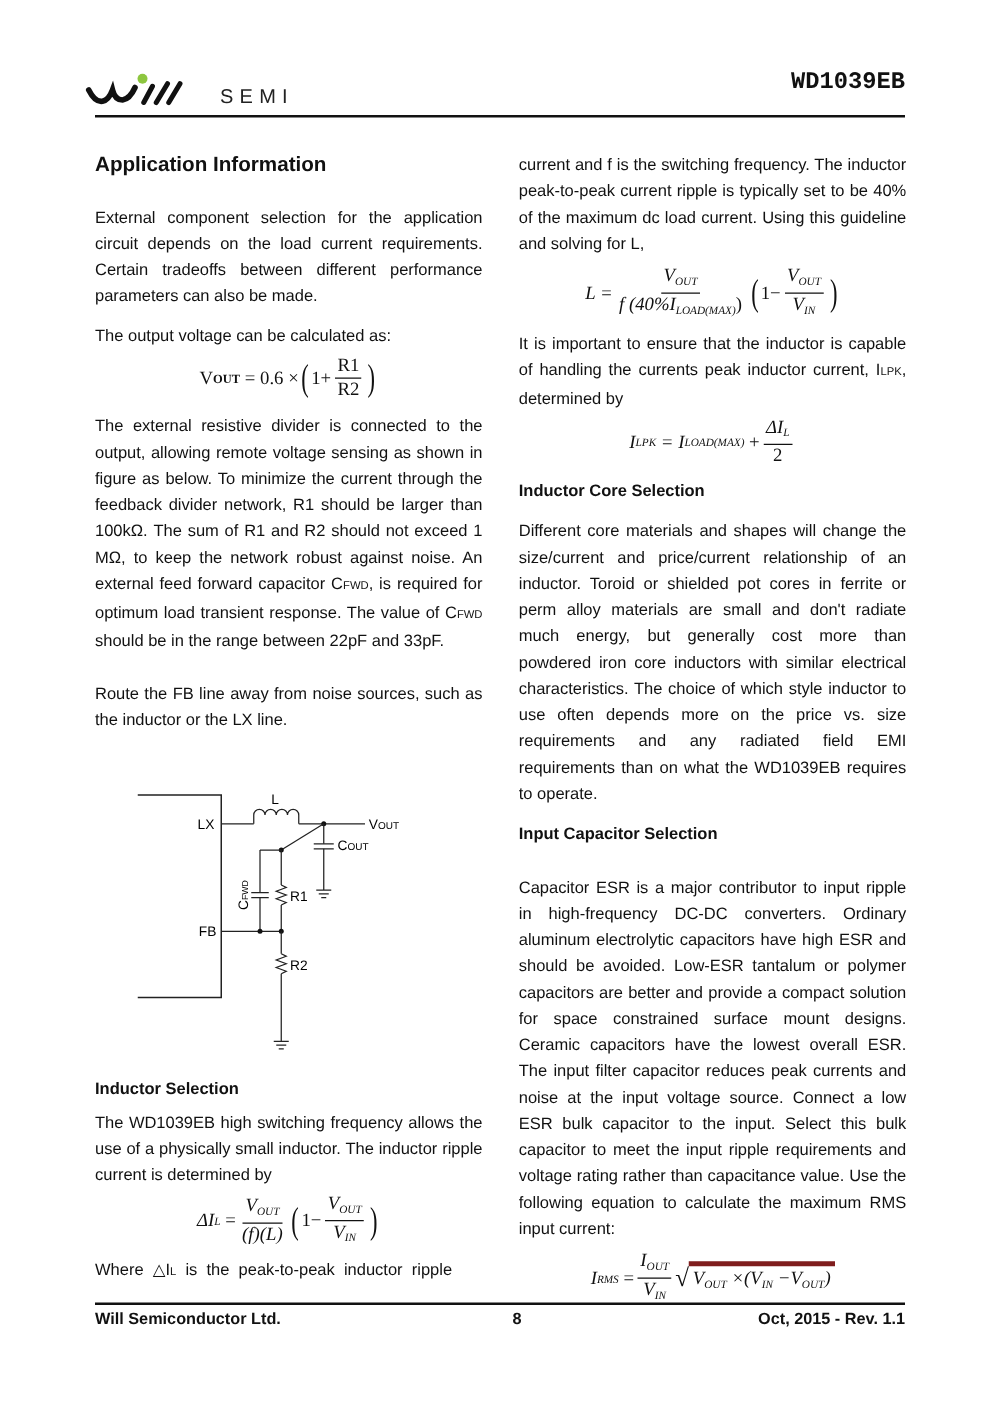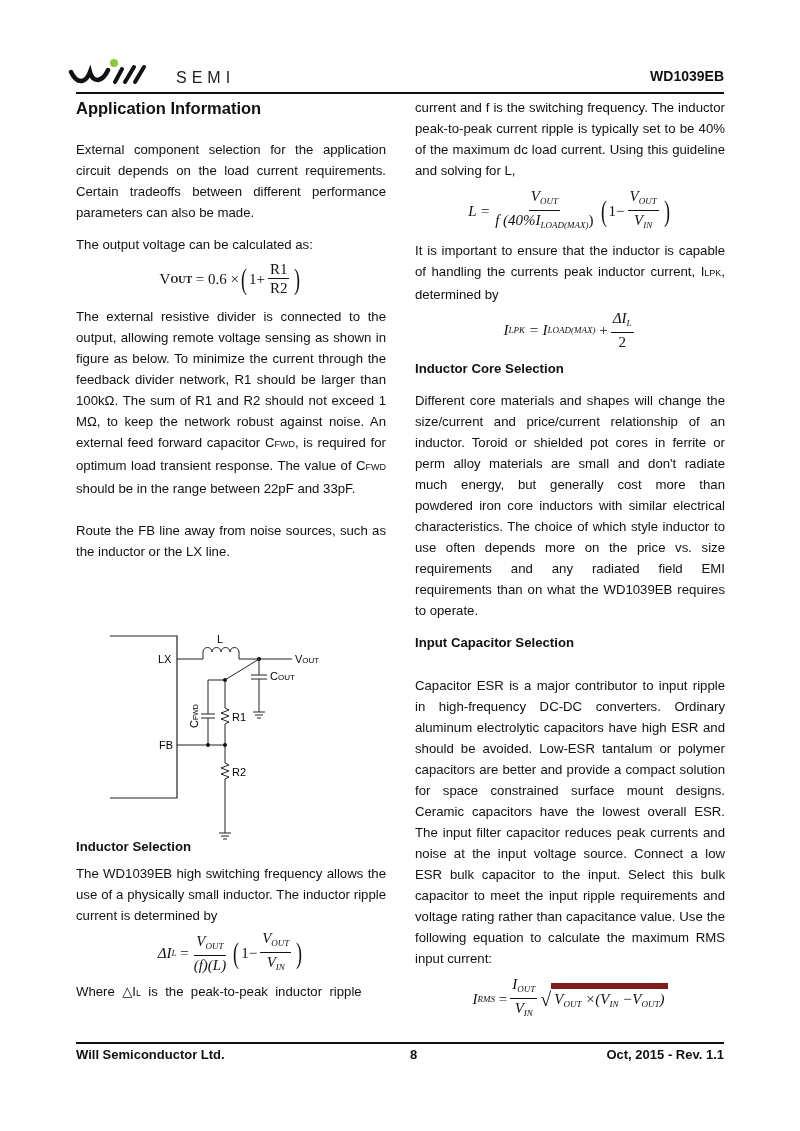--- a/index.html
+++ b/index.html
@@ -2,34 +2,34 @@
 <html><head>
 <meta charset="utf-8">
 <style>
   html, body { margin:0; padding:0; background:#ffffff; }
   body { width:800px; height:1131px; position:relative; overflow:hidden;
          font-family:"Liberation Sans", sans-serif; color:#111; }
   .abs { position:absolute; }
   .hdr-rule { position:absolute; left:76px; top:92px; width:648px; height:2px; background:#111; }
   .ftr-rule { position:absolute; left:76px; top:1042px; width:648px; height:2px; background:#111; }
   .logo-semi { position:absolute; left:176px; top:69px; font-size:16px; letter-spacing:5px; color:#222; font-weight:normal; }
-  .doc-id { position:absolute; right:76px; top:68px; font-size:14px; font-weight:bold; }
-  .col { position:absolute; width:310px; font-size:13.2px; line-height:21px; }
+  .doc-id { position:absolute; right:76px; top:54px; font-size:19px; font-weight:bold;font-family:Liberation Mono, monospace; }
+  .col { position:absolute; width:310px; font-size:13.2px; line-height:21px;margin-top:24px; }
   .col p { margin:0; text-align:justify; text-align-last:left; }
   .h1 { font-size:16.5px; font-weight:bold; line-height:22px; }
   .h2 { font-size:13.2px; font-weight:bold; line-height:21px; }
   .eq { font-family:"Liberation Serif", serif; font-size:15px; display:flex; align-items:center; justify-content:center; }
   .it { font-style:italic; }
   .frac { display:inline-flex; flex-direction:column; align-items:center; margin:0 3px; vertical-align:middle; }
   .frac .num { border-bottom:1px solid #111; padding:0 2px; line-height:17px; }
   .frac .den { line-height:18px; padding:0 2px; }
   .sub { font-size:9px; vertical-align:-3px; font-style:italic; }
   .subn { font-size:9px; vertical-align:-3px; }
   .paren { font-size:30px; font-weight:100; transform:scaleX(0.6); display:inline-block; line-height:30px; }
-  .sqrt { border-top:6px solid #7f1d1d; padding:0 3px; }
+  .sqrt { border-top:4px solid #7f1d1d; padding:0 3px; }
   .ftr { position:absolute; top:1047px; font-size:13px; font-weight:bold; }
 </style>
 </head>
 <body>
 
 <svg class="abs" style="left:68px;top:58px" width="110" height="30">
   <path d="M3 14 Q8 24 14 23 Q19 22 22 14 Q24 22 30 22 Q36 21 40 12" fill="none" stroke="#111" stroke-width="4.5" stroke-linecap="round"></path>
   <line x1="47" y1="24" x2="54" y2="11" stroke="#111" stroke-width="4" stroke-linecap="round"></line>
   <line x1="57" y1="24" x2="66" y2="9" stroke="#111" stroke-width="4" stroke-linecap="round"></line>
   <line x1="67" y1="24" x2="76" y2="9" stroke="#111" stroke-width="4" stroke-linecap="round"></line>

